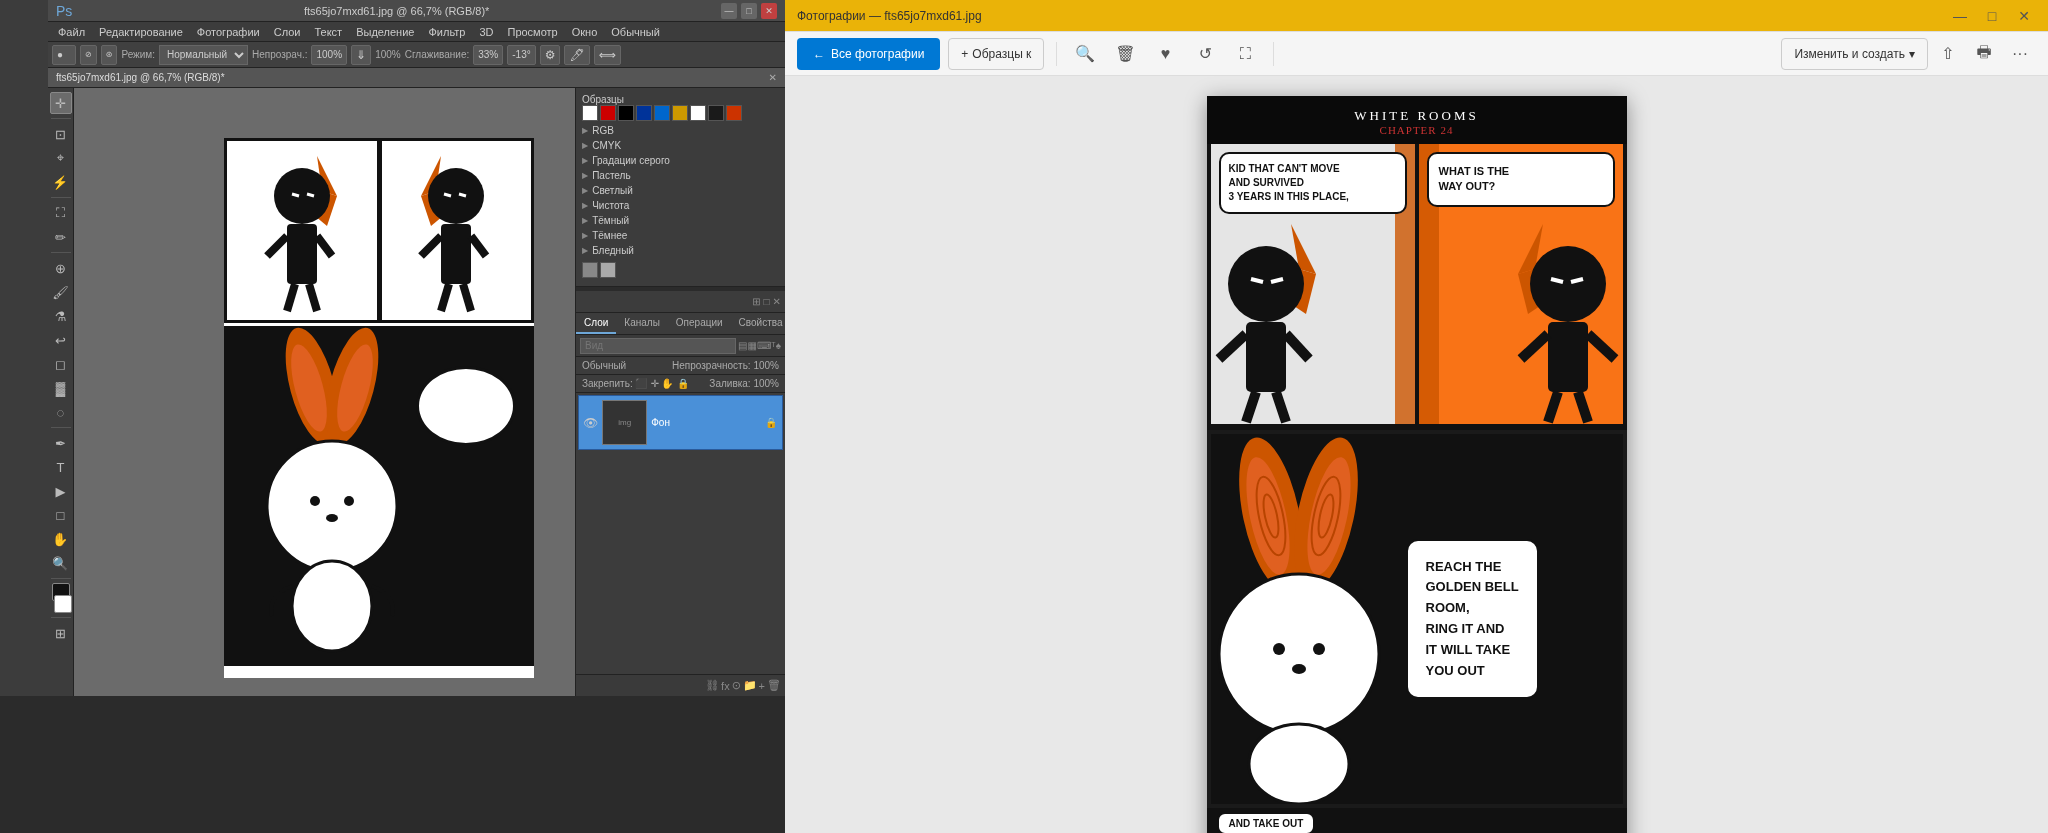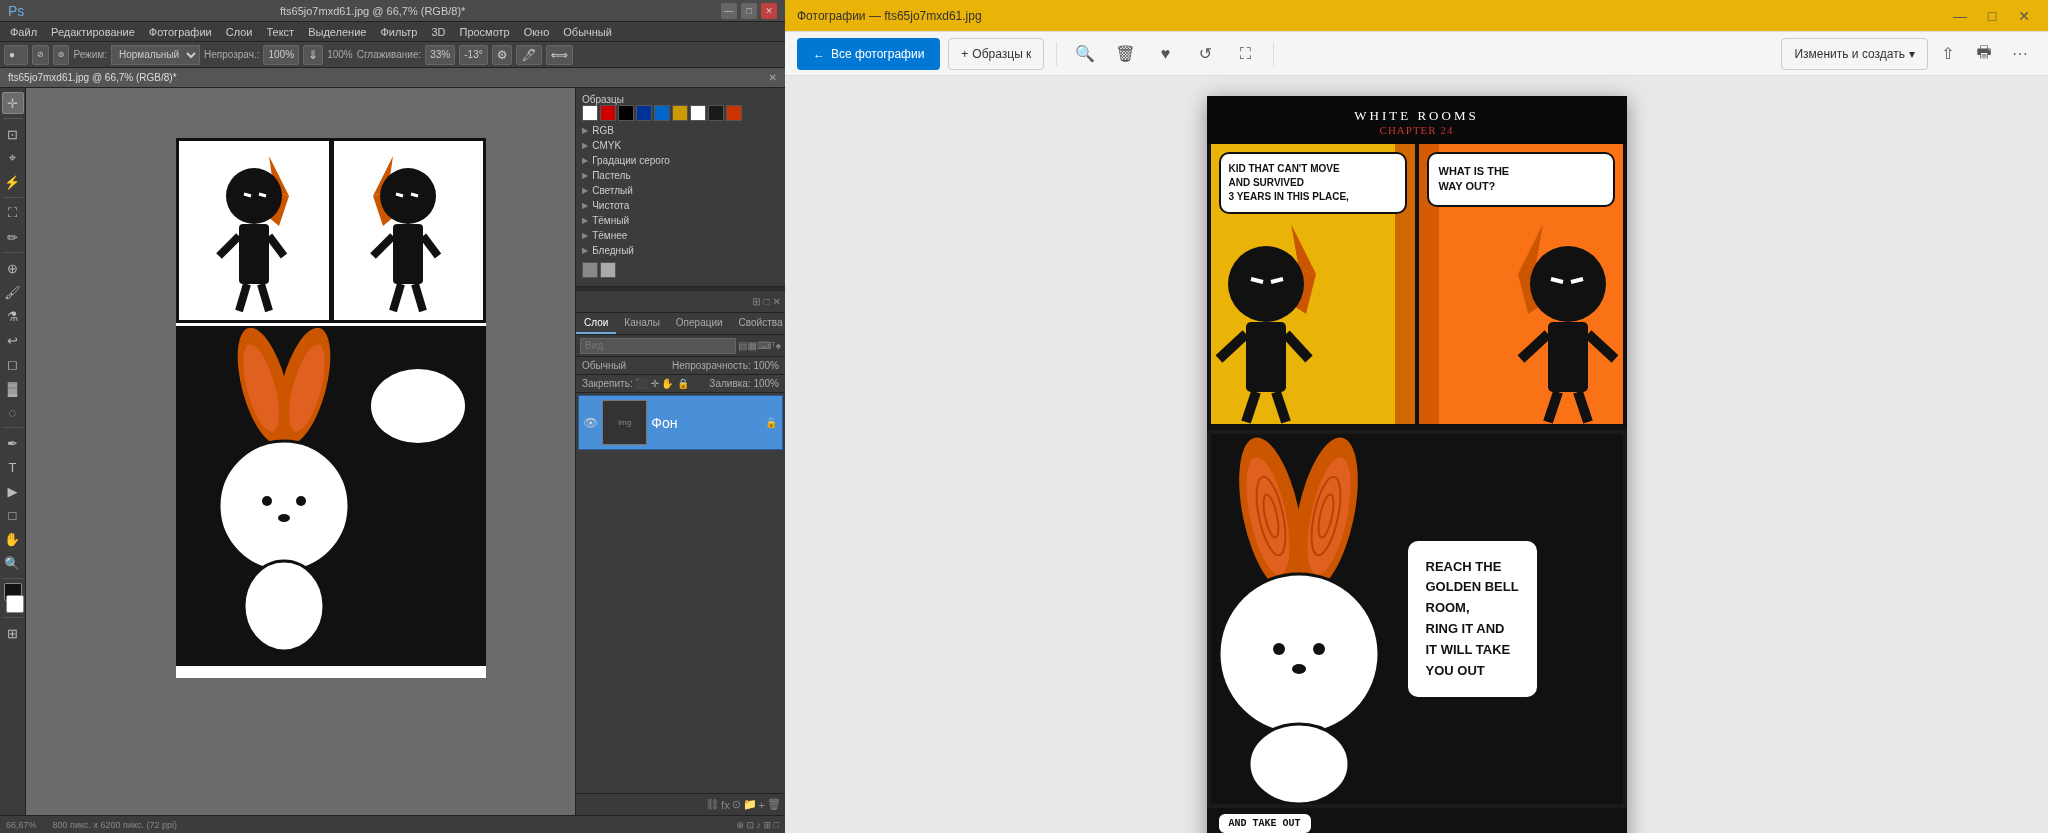--- a/index.html
+++ b/index.html
@@ -13,24 +13,25 @@
       color: #ccc;
       display: flex;
       flex-direction: column;
     }
 
     
     #ps-window {
       position: absolute;
       left: 0; top: 0;
       width: 785px;
-      height: 833px;
+      height: 696px;
       background: #3c3c3c;
       display: flex;
       flex-direction: column;
+      padding-left: 48px;
     }
 
     
     #ps-titlebar {
       height: 22px;
       background: #4a4a4a;
       display: flex;
       align-items: center;
       padding: 0 8px;
       font-size: 11px;
@@ -295,21 +296,21 @@
       margin: 2px;
       cursor: pointer;
     }
     .layer-thumb {
       width: 45px; height: 45px;
       background: #555;
       border: 1px solid #777;
       overflow: hidden;
       flex-shrink: 0;
     }
-    .layer-name { font-size: 14px; color: #fff; flex: 1; }
+    .layer-name { font-size: 10px; color: #fff; flex: 1; }
     .layer-lock { font-size: 10px; color: #aaa; }
 
     .layers-bottom-toolbar {
       height: 22px;
       background: #3a3a3a;
       display: flex;
       align-items: center;
       justify-content: flex-end;
       padding: 0 4px;
       gap: 2px;
@@ -746,25 +747,20 @@
           <span style="font-size:11px;color:#888;">📁</span>
           <span style="font-size:11px;color:#888;">+</span>
           <span style="font-size:11px;color:#888;">🗑</span>
         </div>
       </div>
 
     </div>
 
   </div>
 
-  <div id="ps-statusbar">
-    <span>66,67%</span>
-    <span>800 пикс. x 6200 пикс. (72 ppi)</span>
-    <span style="margin-left:auto;">⊕ ⊡ ♪ ⊞ □</span>
-  </div>
 
 </div>
 
 <div id="photos-window">
 
   <div id="photos-titlebar">
     <span style="font-size:12px;color:#333;flex:1;">Фотографии — fts65jo7mxd61.jpg</span>
     <div class="photos-win-btn">—</div>
     <div class="photos-win-btn">□</div>
     <div class="photos-win-btn">✕</div>
@@ -821,21 +817,21 @@
 
     <div id="comic-image-viewer">
 
       <div class="viewer-title-block">
         <div class="viewer-title-text">WHITE ROOMS</div>
         <div class="viewer-subtitle-text">CHAPTER 24</div>
       </div>
 
       <div class="viewer-panels-row">
 
-        <div class="viewer-panel" style="position:relative;background:#eab308;">
+        <div class="viewer-panel" style="position:relative;background:#e5e5e5;">
 
           <div style="position:absolute;top:8px;left:8px;right:8px;background:white;border:2.5px solid #111;border-radius:10px;padding:8px;font-family:'Comic Sans MS',sans-serif;font-size:10px;font-weight:bold;text-transform:uppercase;color:#111;line-height:1.4;z-index:5;">
             <span style="white-space:pre-line;">KID THAT CAN'T MOVE
 AND SURVIVED
 3 YEARS IN THIS PLACE,</span>
           </div>
 
           <svg width="120" height="220" viewBox="0 0 120 220" style="position:absolute;bottom:0;left:0;">
 
             <polygon points="80,20 105,70 88,65" fill="#cc5500"></polygon>
@@ -926,21 +922,21 @@
 ROOM,
 RING IT AND
 IT WILL TAKE
 YOU OUT</span>
           </div>
         </div>
 
       </div>
 
       <div style="height:30px;background:#111;display:flex;align-items:center;padding:0 10px;">
-        <div style="background:white;border:2px solid #111;border-radius:8px;padding:4px 10px;font-family:Liberation Mono, monospace;font-size:10px;font-weight:bold;text-transform:uppercase;color:#111;">
+        <div style="background:white;border:2px solid #111;border-radius:8px;padding:4px 10px;font-family:Liberation Sans, sans-serif;font-size:10px;font-weight:bold;text-transform:uppercase;color:#111;">
           <span>AND TAKE OUT</span>
         </div>
       </div>
 
     </div>
 
   </div>
 
 </div>
 

